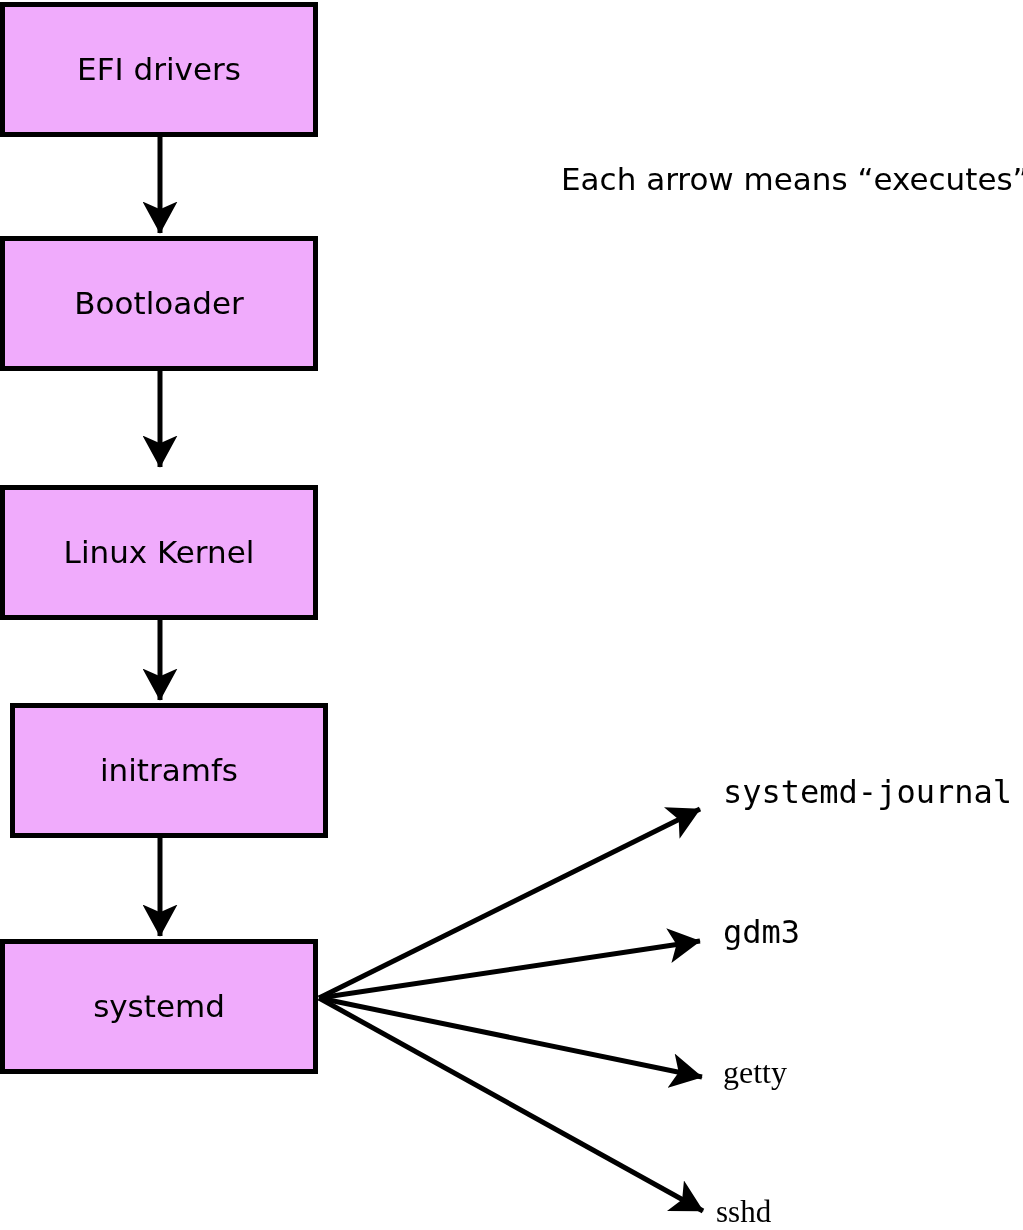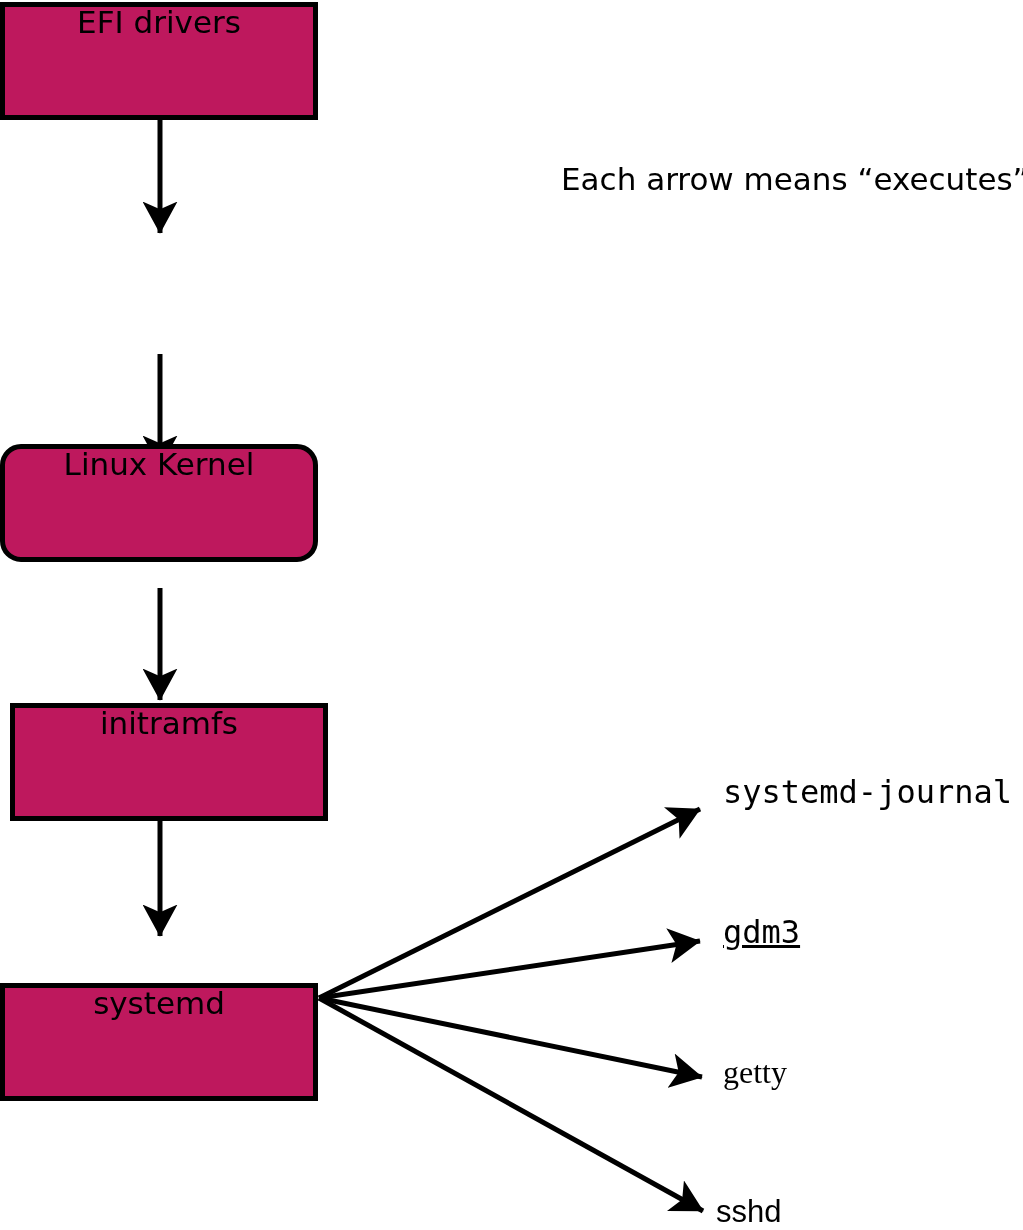--- a/index.html
+++ b/index.html
@@ -20,47 +20,47 @@
     position: absolute;
     left: 0;
     top: 0;
     width: 1023px;
     height: 1230px;
   }
   .node {
     position: absolute;
     left: 0;
     width: 318px;
-    height: 118px;
+    height: 135px;
     box-sizing: border-box;
     border: 5px solid #000000;
-    background: #be185d;
+    background: #f0abfc;
     display: flex;
-    align-items: flex-start;
+    align-items: center;
     justify-content: center;
     font-size: 31px;
     line-height: 1;
     white-space: nowrap;
   }
   .node-efi        { top: 2px; }
   .node-bootloader { top: 236px; }
-  .node-kernel     { top: 444px; border-radius: 21px; }
+  .node-kernel     { top: 485px; }
   .node-initramfs  { top: 703px; margin-left: 10px; }
-  .node-systemd    { top: 939px; margin-top: 44px; }
+  .node-systemd    { top: 939px; }
   .target-label {
     position: absolute;
     font-family: "DejaVu Sans Mono", monospace;
     font-size: 32px;
     line-height: 36px;
     white-space: nowrap;
   }
   .target-journal { left: 723px; top: 774px; }
-  .target-gdm3    { left: 723px; top: 914px; text-decoration: underline; }
+  .target-gdm3    { left: 723px; top: 914px; }
   .target-getty   { left: 723px; top: 1054px; font-family: Liberation Serif, serif; }
-  .target-sshd    { left: 716px; top: 1194px; font-family: Liberation Sans, sans-serif; font-size: 31px; text-align: center; }
+  .target-sshd    { left: 716px; top: 1194px; font-family: Liberation Serif, serif; font-size: 31px; text-align: center; }
   .note {
     position: absolute;
     left: 561px;
     top: 160px;
     font-size: 31px;
     line-height: 38px;
     white-space: nowrap;
   }
 </style>
 </head>
@@ -82,20 +82,23 @@
 
     <line x1="319" y1="998" x2="700" y2="809" stroke="#000000" stroke-width="5" marker-end="url(#ah)"></line>
     <line x1="319" y1="998" x2="700" y2="941" stroke="#000000" stroke-width="5" marker-end="url(#ah)"></line>
     <line x1="319" y1="998" x2="702" y2="1077" stroke="#000000" stroke-width="5" marker-end="url(#ah)"></line>
     <line x1="319" y1="998" x2="703" y2="1211" stroke="#000000" stroke-width="5" marker-end="url(#ah)"></line>
   </svg>
 
   <div class="node node-efi">
     <span>EFI drivers</span>
   </div>
+  <div class="node node-bootloader">
+    <span>Bootloader</span>
+  </div>
   <div class="node node-kernel">
     <span>Linux Kernel</span>
   </div>
   <div class="node node-initramfs">
     <span>initramfs</span>
   </div>
   <div class="node node-systemd">
     <span>systemd</span>
   </div>
 

